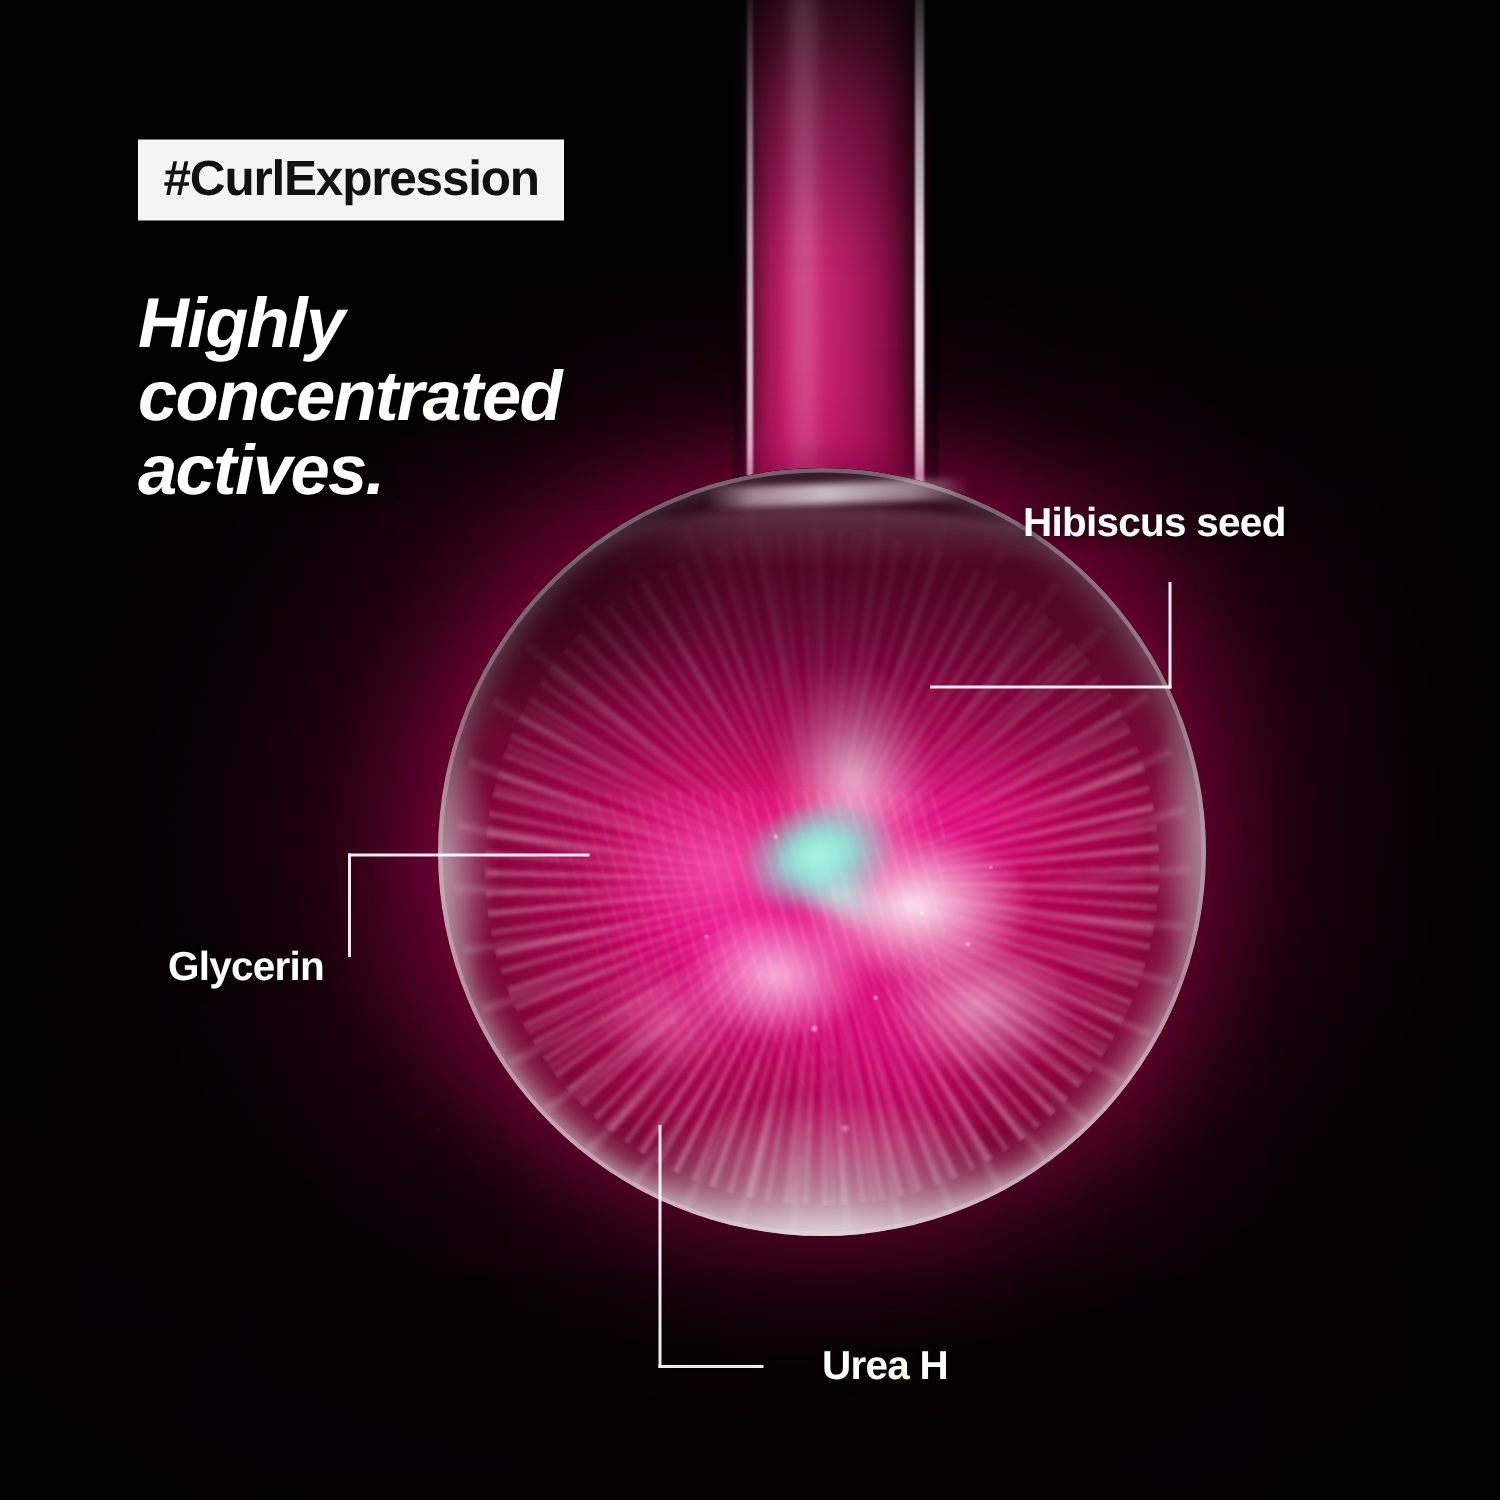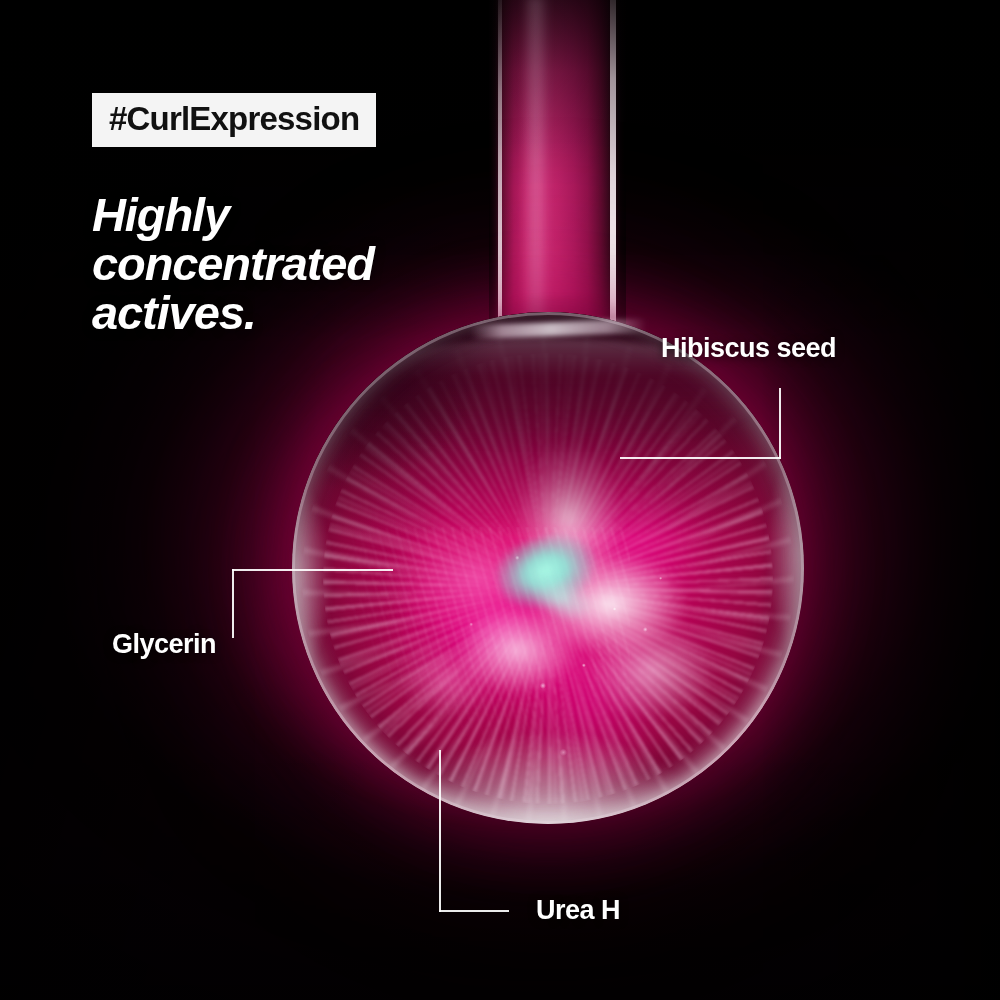--- a/index.html
+++ b/index.html
@@ -321,23 +321,23 @@
 
   .label{
     position:absolute;
     color:#fff;
     font-size:27px;
     font-weight:bold;
     letter-spacing:-0.5px;
     white-space:nowrap;
     text-shadow:0 1px 9px rgba(0,0,0,0.7);
   }
-  .label-hibiscus{ left:661px; top:333px; }
+  .label-hibiscus{ left:682px; top:333px; }
   .label-glycerin{ left:112px; top:629px; }
-  .label-urea{ left:536px; top:895px; }
+  .label-urea{ left:548px; top:895px; }
 
   
   .leader{ position:absolute; background:rgba(255,255,255,0.92); }
   
   .lead-hib-v{ left:779px; top:388px; width:2px; height:71px; }
   .lead-hib-h{ left:620px; top:457px; width:161px; height:2px; }
   
   .lead-gly-h{ left:232px; top:569px; width:161px; height:2px; }
   .lead-gly-v{ left:232px; top:569px; width:2px; height:69px; }
   

